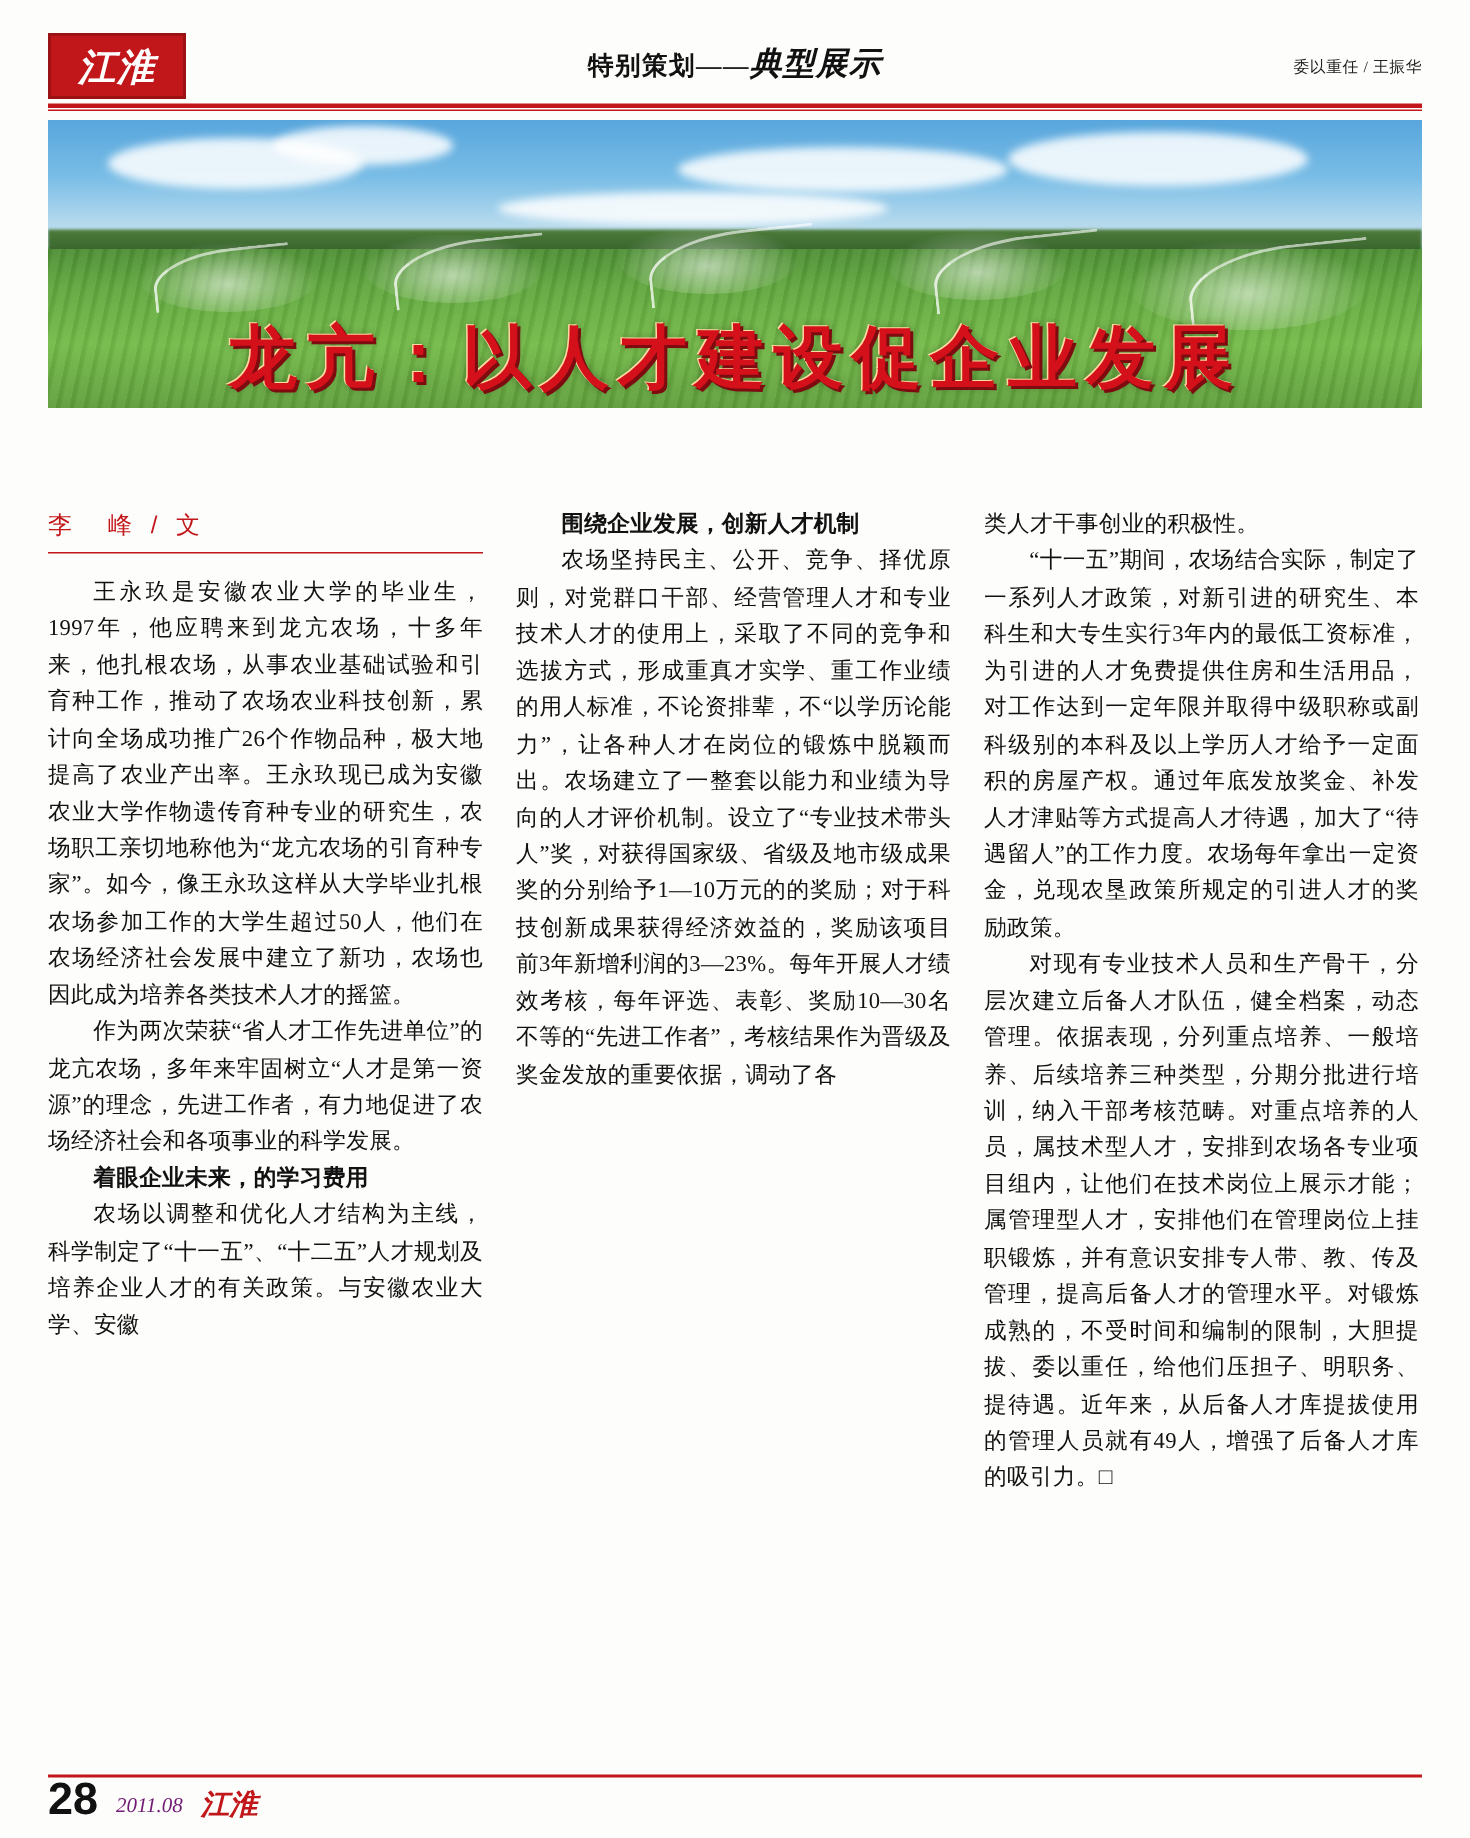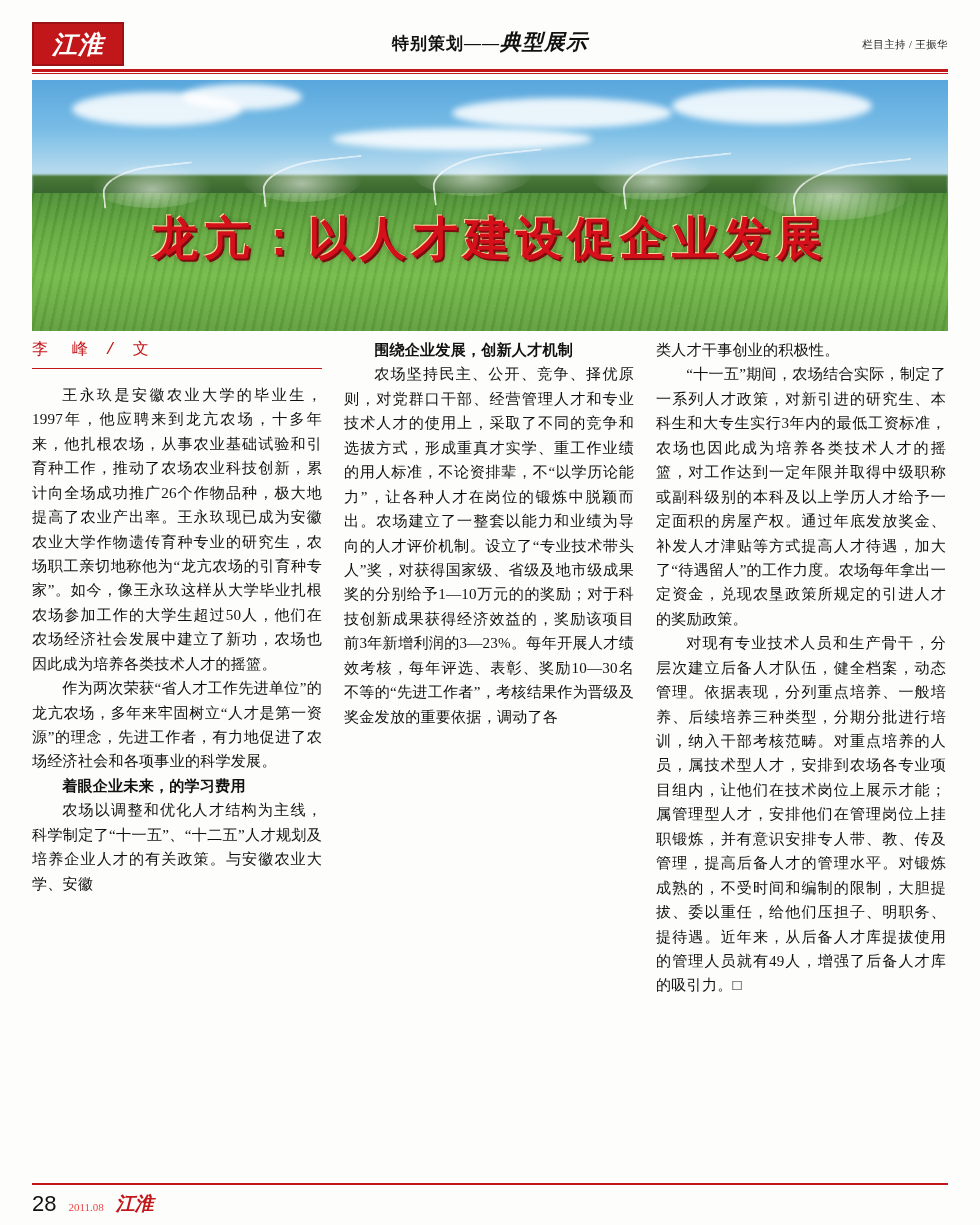--- a/index.html
+++ b/index.html
@@ -90,21 +90,21 @@
     height: 1px;
     background: #c2171a;
   }
 
   
   .hero {
     position: absolute;
     left: 32px;
     top: 80px;
     width: 916px;
-    height: 251px;
+    height: 192px;
     overflow: hidden;
     background: #86efac;
   }
   .sky {
     position: absolute;
     left: 0; top: 0;
     width: 100%;
     height: 44%;
     background: linear-gradient(to bottom, #58a6dd 0%, #79bde6 45%, #a9d4ec 75%, #cfe6ef 100%);
   }
@@ -186,21 +186,21 @@
     line-height: 1.62;
     text-align: justify;
     color: #111;
     letter-spacing: 0.2px;
   }
   .byline {
     color: #c2171a;
     font-size: 16px;
     letter-spacing: 4px;
     margin-bottom: 4px;
-    font-family: Liberation Mono, monospace;
+    font-family: Liberation Sans, sans-serif;
   }
   .byline-rule {
     border-bottom: 1.5px solid #c2171a;
     width: 100%;
     margin-bottom: 14px;
   }
   p {
     margin: 0 0 0 0;
     text-indent: 2em;
   }
@@ -221,30 +221,31 @@
   }
   .footer {
     position: absolute;
     left: 32px;
     bottom: 10px;
     display: flex;
     align-items: flex-end;
     gap: 12px;
   }
   .page-num {
-    font-size: 22px;
-    font-weight: normal;
+    font-size: 30px;
+    font-weight: bold;
     color: #111;
     font-family: "Liberation Sans", sans-serif;
     line-height: 1;
   }
   .issue {
-    font-size: 11px;
-    color: #ef4444;
+    font-size: 14px;
+    color: #701a75;
     line-height: 1.4;
+    font-style: italic;
   }
   .footer-logo {
     font-size: 19px;
     color: #c2171a;
     font-weight: bold;
     font-style: italic;
     line-height: 1.1;
   }
 </style>
 </head>
@@ -252,21 +253,21 @@
 
 <div class="page">
 
   <div class="masthead">
     <div class="logo-box">
       <span class="logo-text">江淮</span>
     </div>
     <div class="header-center">
       <span>特别策划——</span><span class="sub">典型展示</span>
     </div>
-    <div class="header-right">栏目主持 / 王振华</div>
+    <div class="header-right">委以重任 / 王振华</div>
   </div>
   <div class="header-rule"></div>
   <div class="header-rule2"></div>
 
   <div class="hero">
     <div class="sky"></div>
     <div class="cloud" style="left:40px; top:12px; width:170px; height:34px;"></div>
     <div class="cloud" style="left:150px; top:4px; width:120px; height:26px;"></div>
     <div class="cloud" style="left:420px; top:18px; width:220px; height:30px;"></div>
     <div class="cloud" style="left:640px; top:8px; width:200px; height:36px;"></div>
@@ -299,21 +300,21 @@
       <p>农场以调整和优化人才结构为主线，科学制定了“十一五”、“十二五”人才规划及培养企业人才的有关政策。与安徽农业大学、安徽</p>
     </div>
 
     <div class="col">
       <p class="subhead">围绕企业发展，创新人才机制</p>
       <p>农场坚持民主、公开、竞争、择优原则，对党群口干部、经营管理人才和专业技术人才的使用上，采取了不同的竞争和选拔方式，形成重真才实学、重工作业绩的用人标准，不论资排辈，不“以学历论能力”，让各种人才在岗位的锻炼中脱颖而出。农场建立了一整套以能力和业绩为导向的人才评价机制。设立了“专业技术带头人”奖，对获得国家级、省级及地市级成果奖的分别给予1—10万元的的奖励；对于科技创新成果获得经济效益的，奖励该项目前3年新增利润的3—23%。每年开展人才绩效考核，每年评选、表彰、奖励10—30名不等的“先进工作者”，考核结果作为晋级及奖金发放的重要依据，调动了各</p>
     </div>
 
     <div class="col">
       <p style="text-indent:0">类人才干事创业的积极性。</p>
-      <p>“十一五”期间，农场结合实际，制定了一系列人才政策，对新引进的研究生、本科生和大专生实行3年内的最低工资标准，农场也因此成为培养各类技术人才的摇篮，对工作达到一定年限并取得中级职称或副科级别的本科及以上学历人才给予一定面积的房屋产权。通过年底发放奖金、补发人才津贴等方式提高人才待遇，加大了“待遇留人”的工作力度。农场每年拿出一定资金，兑现农垦政策所规定的引进人才的奖励政策。</p>
+      <p>“十一五”期间，农场结合实际，制定了一系列人才政策，对新引进的研究生、本科生和大专生实行3年内的最低工资标准，为引进的人才免费提供住房和生活用品，对工作达到一定年限并取得中级职称或副科级别的本科及以上学历人才给予一定面积的房屋产权。通过年底发放奖金、补发人才津贴等方式提高人才待遇，加大了“待遇留人”的工作力度。农场每年拿出一定资金，兑现农垦政策所规定的引进人才的奖励政策。</p>
       <p>对现有专业技术人员和生产骨干，分层次建立后备人才队伍，健全档案，动态管理。依据表现，分列重点培养、一般培养、后续培养三种类型，分期分批进行培训，纳入干部考核范畴。对重点培养的人员，属技术型人才，安排到农场各专业项目组内，让他们在技术岗位上展示才能；属管理型人才，安排他们在管理岗位上挂职锻炼，并有意识安排专人带、教、传及管理，提高后备人才的管理水平。对锻炼成熟的，不受时间和编制的限制，大胆提拔、委以重任，给他们压担子、明职务、提待遇。近年来，从后备人才库提拔使用的管理人员就有49人，增强了后备人才库的吸引力。□</p>
     </div>
 
   </div>
 
   <div class="footer-rule"></div>
   <div class="footer">
     <span class="page-num">28</span>
     <span class="issue">2011.08</span>
     <span class="footer-logo">江淮</span>

